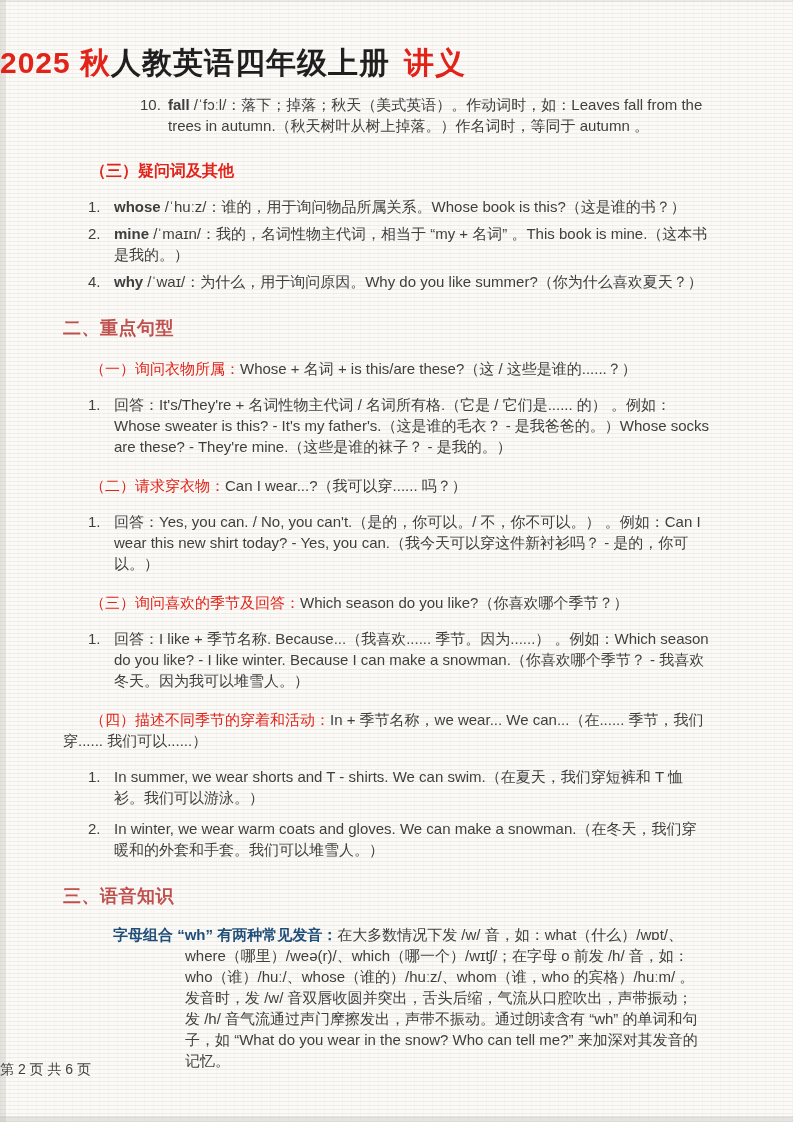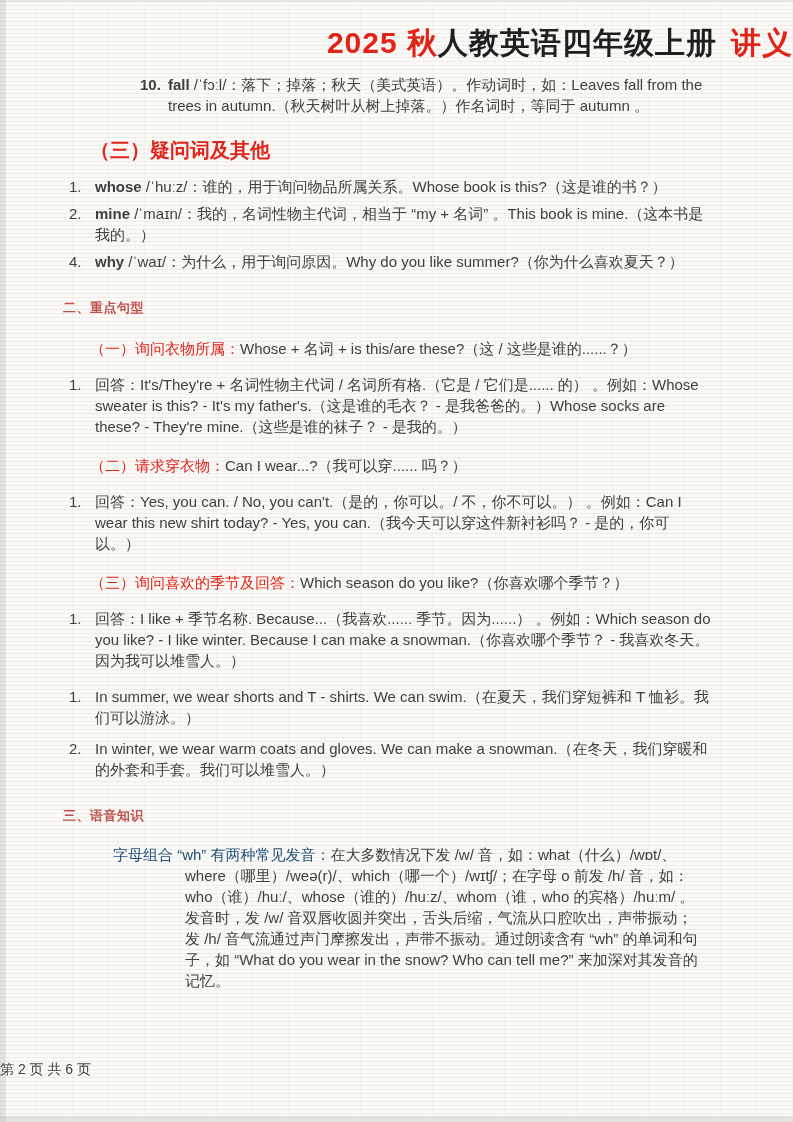--- a/index.html
+++ b/index.html
@@ -23,62 +23,62 @@
       repeating-linear-gradient(0deg, rgba(175,170,158,0.16) 0 1px, transparent 1px 4px),
       repeating-linear-gradient(90deg, rgba(175,170,158,0.06) 0 1px, transparent 1px 9px);
     box-shadow:
       inset 6px 0 0 rgba(190,186,178,0.35),
       inset 0 -6px 0 rgba(190,186,178,0.35),
       inset 0 2px 0 rgba(190,186,178,0.25);
   }
   p, h1, h2, h3 { margin: 0; padding: 0; }
 
   .title {
-    padding-top: 24px;
-    text-align: right;
+    padding-top: 44px;
+    text-align: left;
     font-size: 30px;
     line-height: 38px;
     font-weight: bold;
     letter-spacing: 1px;
     color: #1f1f1f;
     white-space: nowrap;
   }
   .red   { color: #e2231a; }
   .title .suffix { margin-left: 14px; }
 
   
   .vitem {
     margin: 12px 84px 0 140px;
     padding-left: 28px;
     text-indent: -28px;
   }
-  .vitem .num { display: inline-block; width: 28px; text-indent: 0; font-weight: bold; }
+  .vitem .num { display: inline-block; width: 28px; text-indent: 0; }
 
   
   .redhead {
     margin: 24px 84px 0 90px;
-    font-size: 20px;
+    font-size: 16px;
     line-height: 21px;
     font-weight: bold;
     color: #e2231a;
   }
 
   
   .item {
-    margin: 6px 82px 0 69px;
+    margin: 6px 82px 0 88px;
     padding-left: 26px;
     text-indent: -26px;
   }
   .item.first { margin-top: 15px; }
   .item .num { display: inline-block; width: 26px; text-indent: 0; }
 
   
   .bighead {
     margin: 24px 84px 0 63px;
-    font-size: 13px;
+    font-size: 18px;
     line-height: 24px;
     font-weight: bold;
     color: #c0504d;
     letter-spacing: 0.5px;
   }
 
   
   .sub {
     margin: 18px 84px 0 90px;
   }
@@ -88,21 +88,21 @@
     margin-left: 63px;
     text-indent: 27px;
   }
 
   
   .phon {
     margin: 16px 86px 0 113px;
     padding-left: 72px;
     text-indent: -72px;
   }
-  .phon .lbl { font-weight: normal; color: #1f4e79; margin-top: 23px; }
+  .phon .lbl { font-weight: bold; color: #1f4e79; margin-top: 23px; }
 
   .footer {
     position: absolute;
     left: 0;
     right: 0;
     bottom: 42px;
     text-align: left;
     font-size: 14px;
     color: #3f3f3f;
   }
@@ -126,20 +126,21 @@
 
   <p class="sub"><span class="lbl">（一）询问衣物所属：</span><span>Whose + 名词 + is this/are these?（这 / 这些是谁的......？）</span></p>
   <p class="item first"><span class="num">1.</span><span>回答：It's/They're + 名词性物主代词 / 名词所有格.（它是 / 它们是...... 的） 。例如：Whose sweater is this? - It's my father's.（这是谁的毛衣？ - 是我爸爸的。）Whose socks are these? - They're mine.（这些是谁的袜子？ - 是我的。）</span></p>
 
   <p class="sub"><span class="lbl">（二）请求穿衣物：</span><span>Can I wear...?（我可以穿...... 吗？）</span></p>
   <p class="item first"><span class="num">1.</span><span>回答：Yes, you can. / No, you can't.（是的，你可以。/ 不，你不可以。） 。例如：Can I wear this new shirt today? - Yes, you can.（我今天可以穿这件新衬衫吗？ - 是的，你可以。）</span></p>
 
   <p class="sub"><span class="lbl">（三）询问喜欢的季节及回答：</span><span>Which season do you like?（你喜欢哪个季节？）</span></p>
   <p class="item first"><span class="num">1.</span><span>回答：I like + 季节名称. Because...（我喜欢...... 季节。因为......） 。例如：Which season do you like? - I like winter. Because I can make a snowman.（你喜欢哪个季节？ - 我喜欢冬天。因为我可以堆雪人。）</span></p>
 
+  <p class="sub hang4"><span class="lbl">（四）描述不同季节的穿着和活动：</span><span>In + 季节名称，we wear... We can...（在...... 季节，我们穿...... 我们可以......）</span></p>
   <p class="item first"><span class="num">1.</span><span>In summer, we wear shorts and T - shirts. We can swim.（在夏天，我们穿短裤和 T 恤衫。我们可以游泳。）</span></p>
   <p class="item" style="margin-top:10px"><span class="num">2.</span><span>In winter, we wear warm coats and gloves. We can make a snowman.（在冬天，我们穿暖和的外套和手套。我们可以堆雪人。）</span></p>
 
   <h2 class="bighead">三、语音知识</h2>
 
   <p class="phon"><span class="lbl">字母组合 “wh” 有两种常见发音：</span><span>在大多数情况下发 /w/ 音，如：what（什么）/wɒt/、where（哪里）/weə(r)/、which（哪一个）/wɪtʃ/；在字母 o 前发 /h/ 音，如：who（谁）/huː/、whose（谁的）/huːz/、whom（谁，who 的宾格）/huːm/ 。发音时，发 /w/ 音双唇收圆并突出，舌头后缩，气流从口腔吹出，声带振动；发 /h/ 音气流通过声门摩擦发出，声带不振动。通过朗读含有 “wh” 的单词和句子，如 “What do you wear in the snow? Who can tell me?” 来加深对其发音的记忆。</span></p>
 
   <div class="footer">第 2 页 共 6 页</div>
 
 </div>

